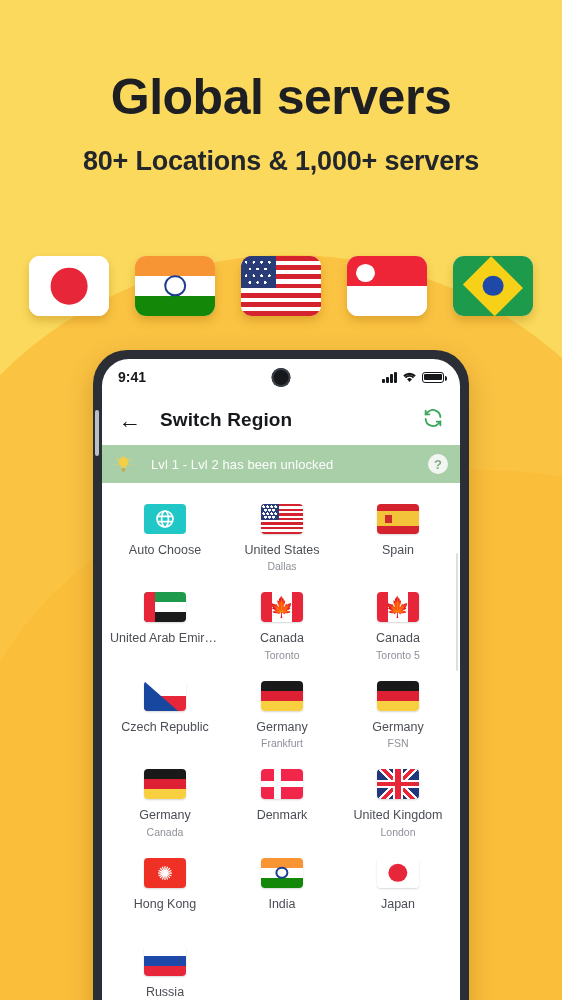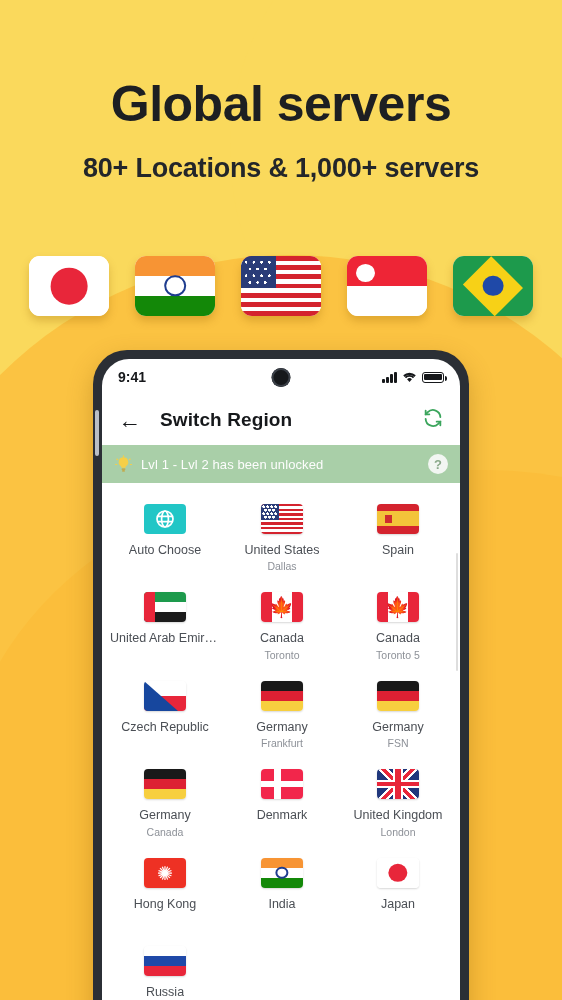--- a/index.html
+++ b/index.html
@@ -36,21 +36,21 @@
   }
   .arc-d {
     position: absolute;
     width: 900px; height: 560px;
     background: #fbbe3b;
     left: -40px; top: 470px;
     border-radius: 46% 42% 0 0 / 60% 55% 0 0;
   }
 
   
-  .hero { position: absolute; top: 12px; left: 0; right: 0; text-align: center; }
+  .hero { position: absolute; top: 5px; left: 0; right: 0; text-align: center; }
   .headline {
     margin-top: 66px;
     font-size: 50px;
     font-weight: 700;
     color: #1d1f22;
     letter-spacing: -0.5px;
     line-height: 1.05;
   }
   .subhead {
     margin-top: 22px;
@@ -315,21 +315,21 @@
     margin-left: 12px; letter-spacing: .1px;
   }
   .refresh { margin-left: auto; }
 
   
   .banner {
     height: 38px;
     background: #a9cfa8;
     display: flex; align-items: center;
     padding: 0 12px 0 12px;
-    gap: 8px;
+    gap: 18px;
   }
   .banner-text { font-size: 13px; color: #fdfdfd; flex: 1; letter-spacing: .1px; }
   .help-badge {
     width: 20px; height: 20px; border-radius: 50%;
     background: #f2f6f2; color: #8aa98a;
     font-size: 13px; font-weight: 700;
     display: flex; align-items: center; justify-content: center;
   }
 
   

